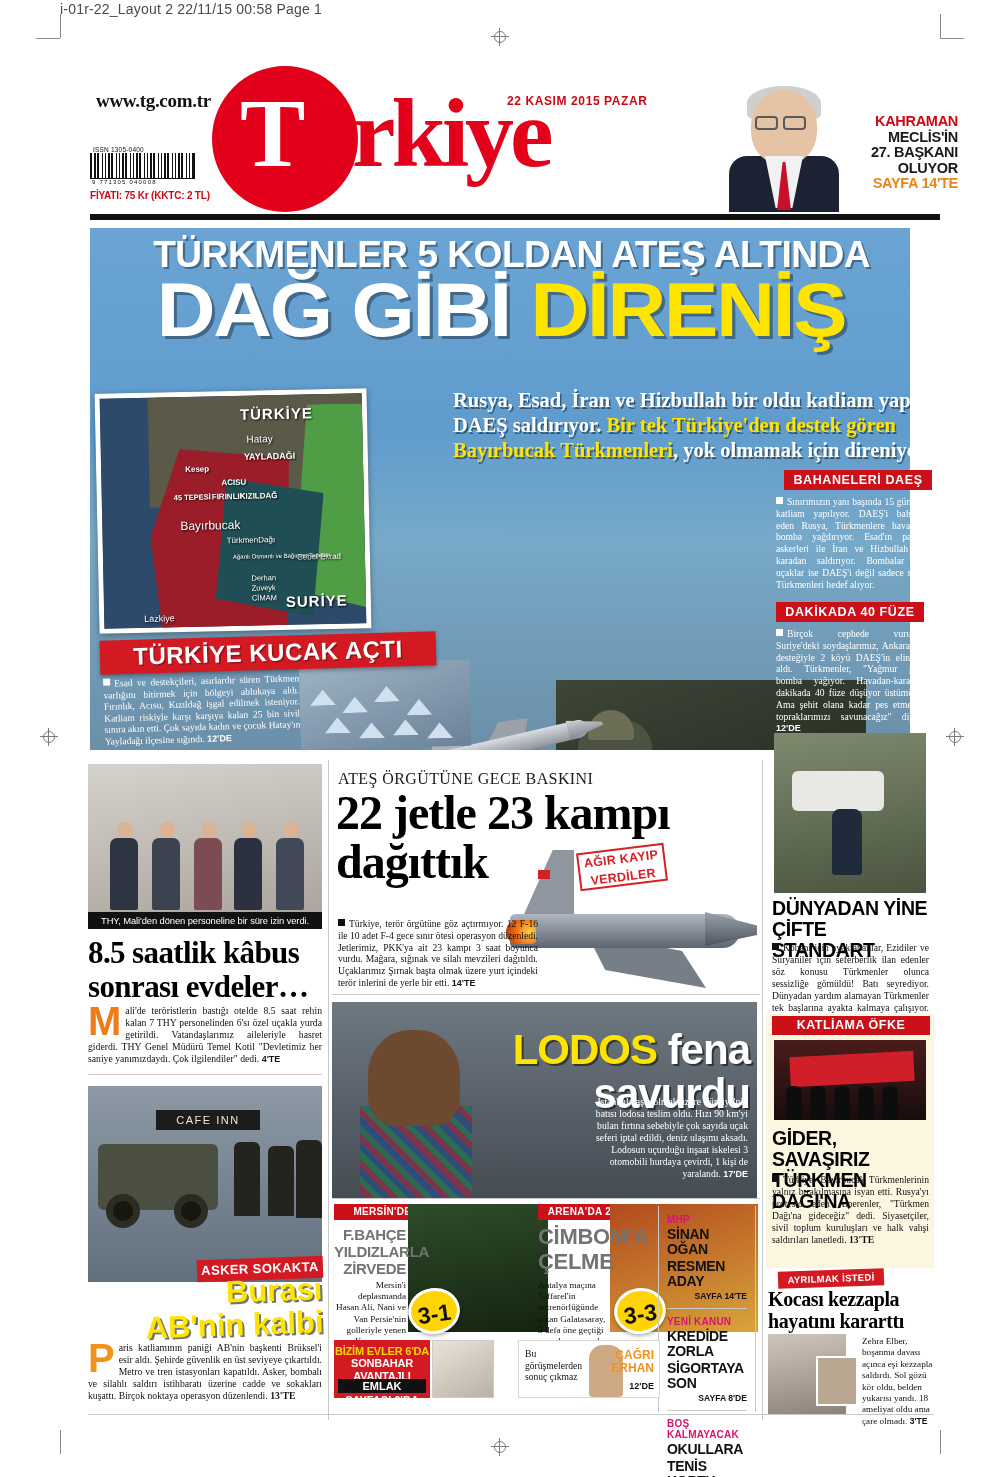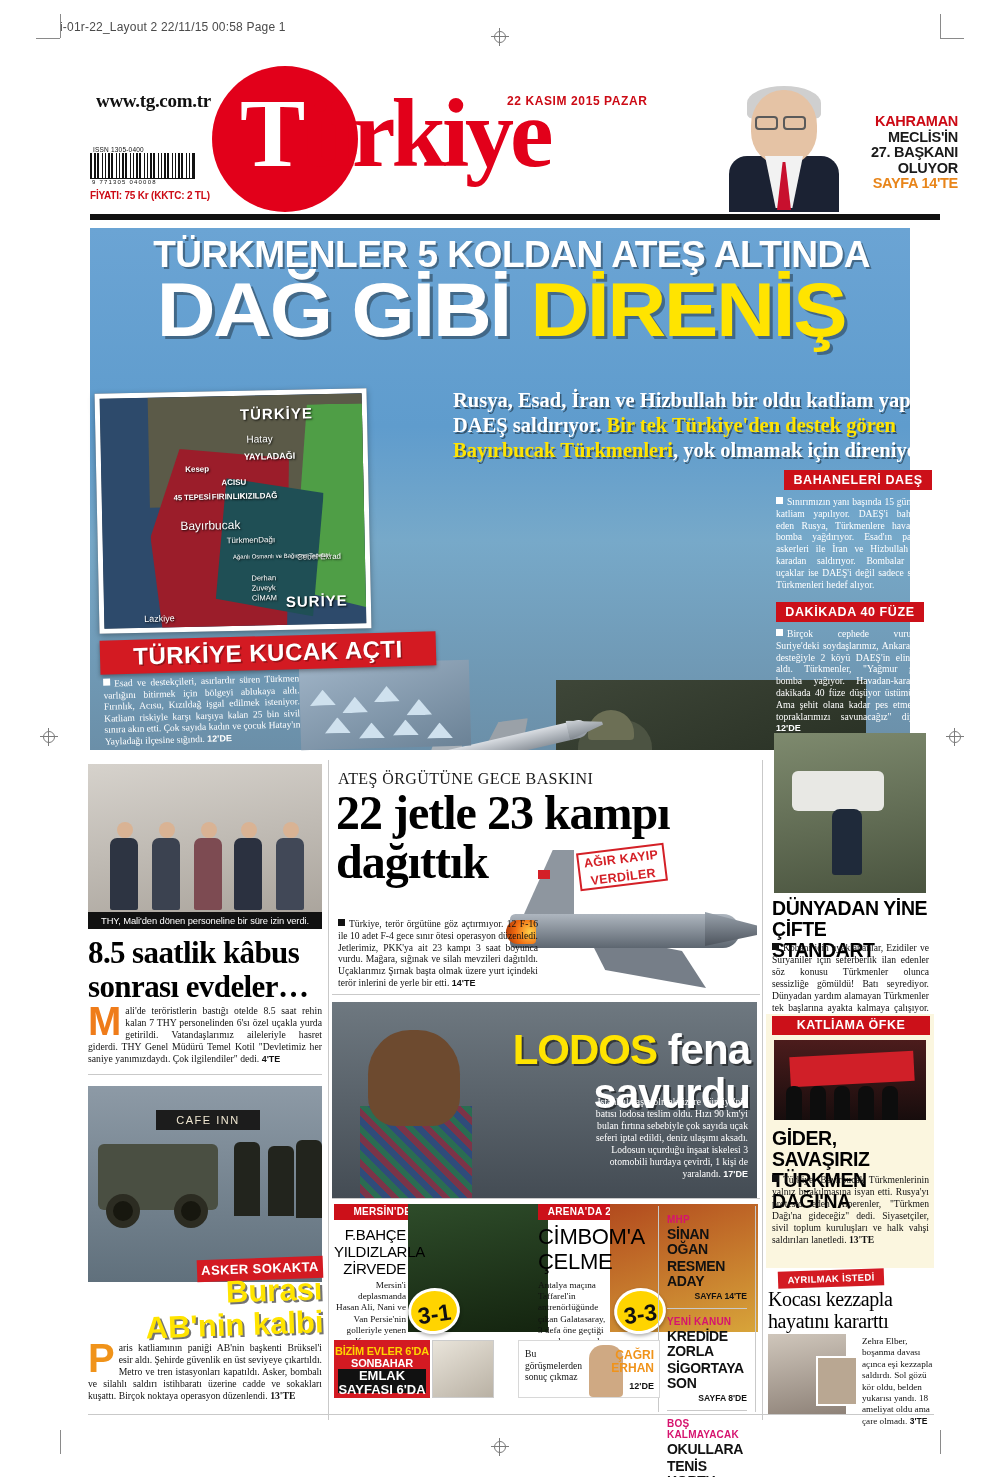--- a/index.html
+++ b/index.html
@@ -6,23 +6,23 @@
   html, body {
     width: 1000px; height: 1477px;
     background: #ffffff;
     font-family: "Liberation Serif", serif;
     overflow: hidden;
   }
   .page { position: relative; width: 1000px; height: 1477px; background: #fff; }
 
   
   .printslug {
-    position: absolute; left: 60px; top: 20px;
+    position: absolute; left: 60px; top: 1px;
     font-family: "Liberation Sans", sans-serif;
-    font-size: 12px; color: #4a4a4a; letter-spacing: .2px;
+    font-size: 14px; color: #4a4a4a; letter-spacing: .2px;
   }
   .regmark { position: absolute; width: 18px; height: 18px; }
   .regmark:before, .regmark:after {
     content:""; position:absolute; background:#7b7b7b;
   }
   .regmark:before { left: 8px; top: 0; width: 1px; height: 18px; }
   .regmark:after  { top: 8px; left: 0; height: 1px; width: 18px; }
   .regcircle {
     position:absolute; left:3px; top:3px; width:12px; height:12px;
     border:1px solid #7b7b7b; border-radius:50%;
@@ -403,21 +403,21 @@
     background:#fbf6df; }
 
   .kez-tag {
     position:absolute; left:778px; top:1270px; width:106px; height:17px;
     background:#d31a22; transform:rotate(-2deg);
     font-family:"Liberation Sans",sans-serif; font-weight:bold; font-size:9.5px;
     color:#fff; text-align:center; line-height:17px; letter-spacing:.3px;
   }
   .kez-h {
     position:absolute; left:768px; top:1288px; width:168px;
-    font-family:"Liberation Serif",serif; font-weight:normal;
+    font-family:"Liberation Serif",serif; font-weight:bold;
     font-size:20px; line-height:22px; color:#000; letter-spacing:-.4px;
   }
   .kez-photo { position:absolute; left:768px; top:1334px; width:78px; height:80px;
     background:linear-gradient(170deg,#cfc6bb,#8e8278); overflow:hidden; }
   .kez-photo2 { position:absolute; left:816px; top:1356px; width:42px; height:50px;
     background:#b9a792; border:2px solid #fff; }
   .kez-body {
     position:absolute; left:862px; top:1336px; width:72px;
     font-family:"Liberation Serif",serif; font-size:9.2px; line-height:11.4px;
     color:#111; text-align:left;
@@ -425,22 +425,22 @@
   .kez-body b { font-family:"Liberation Sans",sans-serif; font-size:8.5px; }
 
   
   .sp-tag {
     position:absolute; background:#cc1019; height:16px;
     font-family:"Liberation Sans",sans-serif; font-weight:bold; font-size:10px;
     color:#fff; text-align:center; line-height:16px; letter-spacing:.3px;
   }
   .sp-photo { position:absolute; background:linear-gradient(170deg,#2e4c2a,#14240f); overflow:hidden; }
   .sp-h {
-    position:absolute; font-family:"Liberation Sans",sans-serif; font-weight:normal;
-    color:#000000; letter-spacing:-.3px;
+    position:absolute; font-family:"Liberation Sans",sans-serif; font-weight:bold;
+    color:#737373; letter-spacing:-.3px;
   }
   .sp-b {
     position:absolute; font-family:"Liberation Serif",serif;
     font-size:9.2px; line-height:11.2px; color:#111;
   }
   .sp-b b { font-family:"Liberation Sans",sans-serif; font-size:8.6px; }
   .score {
     position:absolute; width:52px; height:46px; border-radius:50%;
     background:#ffd400; border:3px solid #fff;
     font-family:"Liberation Sans",sans-serif; font-weight:bold;
@@ -464,23 +464,23 @@
     color:#111; text-align:right; margin-top:2px;
   }
   .brief-sep { height:1px; background:#c9c9c9; margin:7px 0; }
 
   
   .ad1 { position:absolute; left:334px; top:1340px; width:96px; height:58px; background:#d31a22; }
   .ad1 .l1 { font-family:"Liberation Sans",sans-serif; font-weight:bold; font-size:11px;
     color:#ffd400; text-align:center; padding-top:5px; letter-spacing:-.2px; }
   .ad1 .l2 { font-family:"Liberation Sans",sans-serif; font-weight:bold; font-size:11px;
     color:#fff; text-align:center; line-height:13px; letter-spacing:-.2px; }
-  .ad1 .l3 { position:absolute; left:4px; bottom:5px; width:88px; height:24px;
+  .ad1 .l3 { position:absolute; left:4px; bottom:5px; width:88px; height:14px;
     background:#111; color:#fff; font-family:"Liberation Sans",sans-serif;
-    font-weight:bold; font-size:13px; line-height:14px; text-align:center; }
+    font-weight:bold; font-size:11px; line-height:14px; text-align:center; }
   .ad1img { position:absolute; left:432px; top:1340px; width:62px; height:58px;
     background:linear-gradient(150deg,#e9e4da,#b9b1a4); border:1px solid #ccc; }
   .ad2 { position:absolute; left:518px; top:1340px; width:142px; height:58px;
     background:#fff; border:1px solid #d8d8d8; }
   .ad2-txt { position:absolute; left:6px; top:7px; width:62px;
     font-family:"Liberation Serif",serif; font-size:9.6px; line-height:11.5px; color:#111; }
   .ad2-face { position:absolute; left:70px; top:4px; width:34px; height:52px;
     background:#cfa983; border-radius:14px 14px 4px 4px; }
   .ad2-name { position:absolute; right:5px; top:8px;
     font-family:"Liberation Sans",sans-serif; font-weight:bold; font-size:12px;

